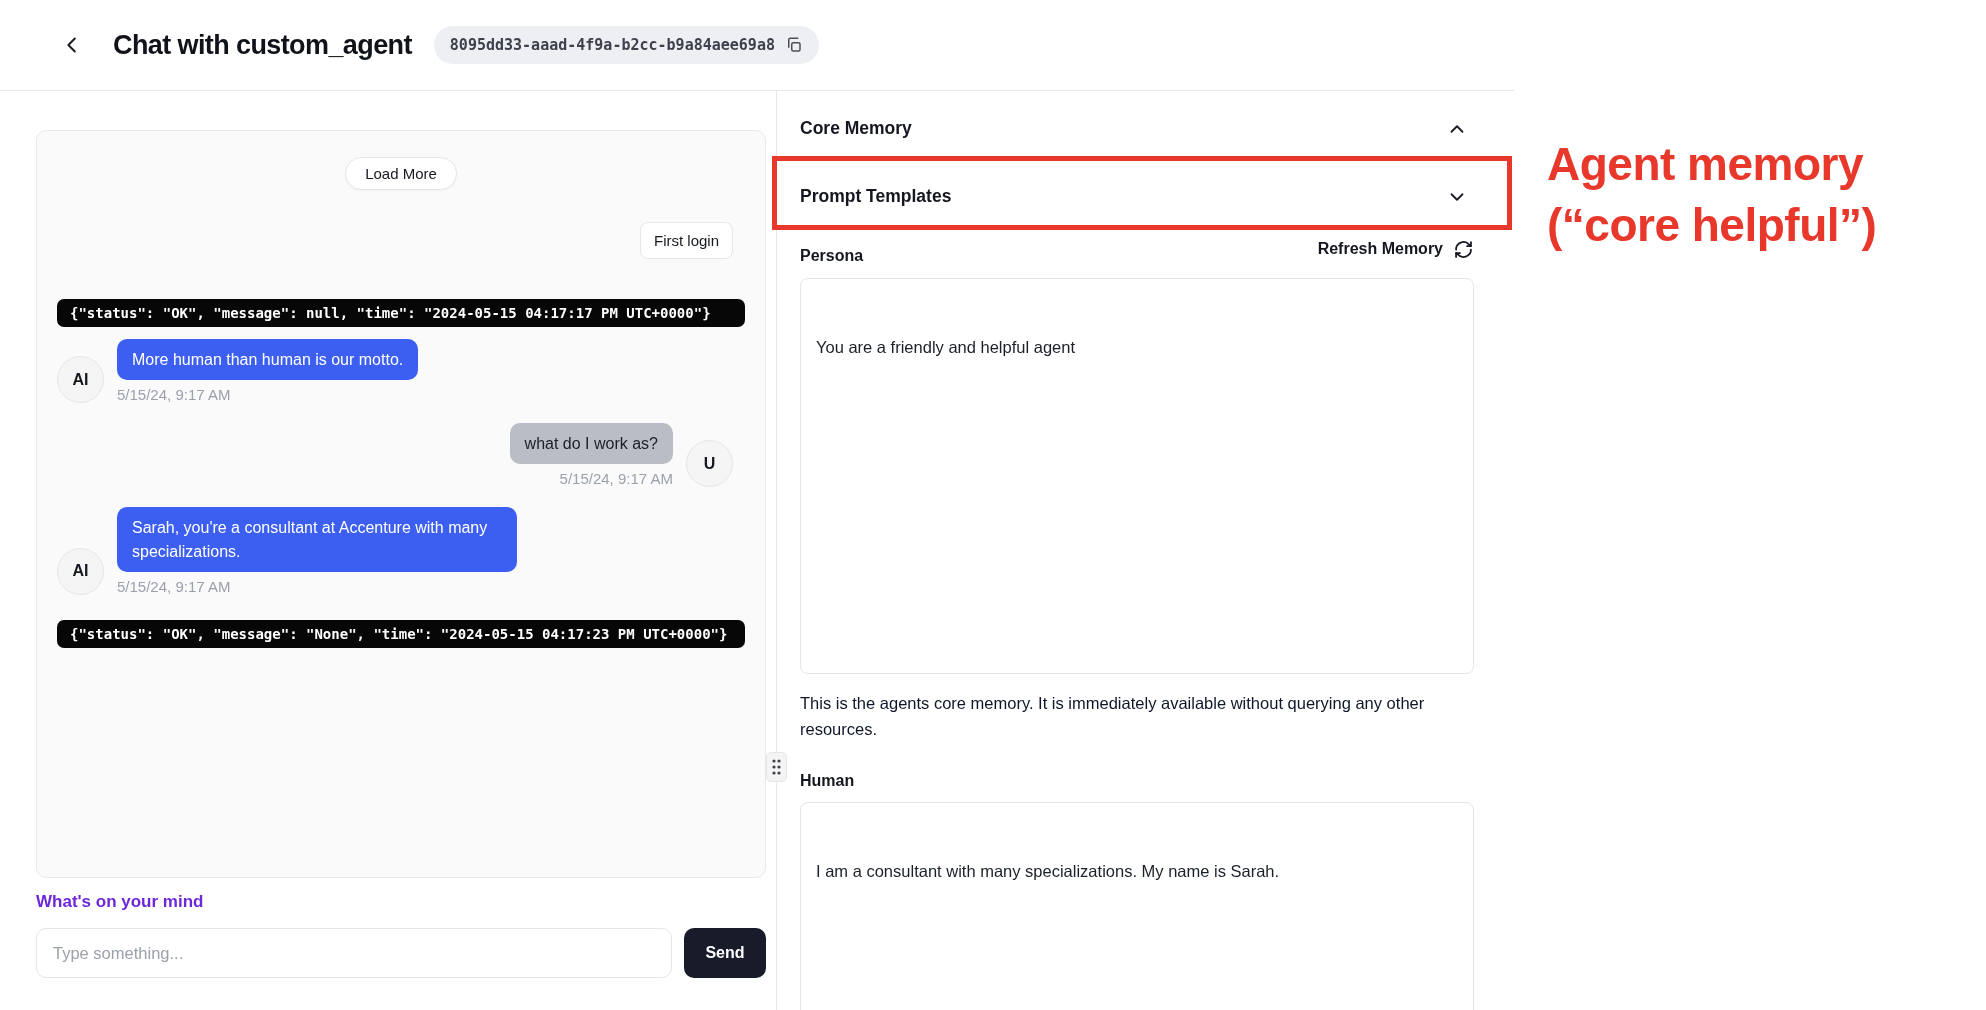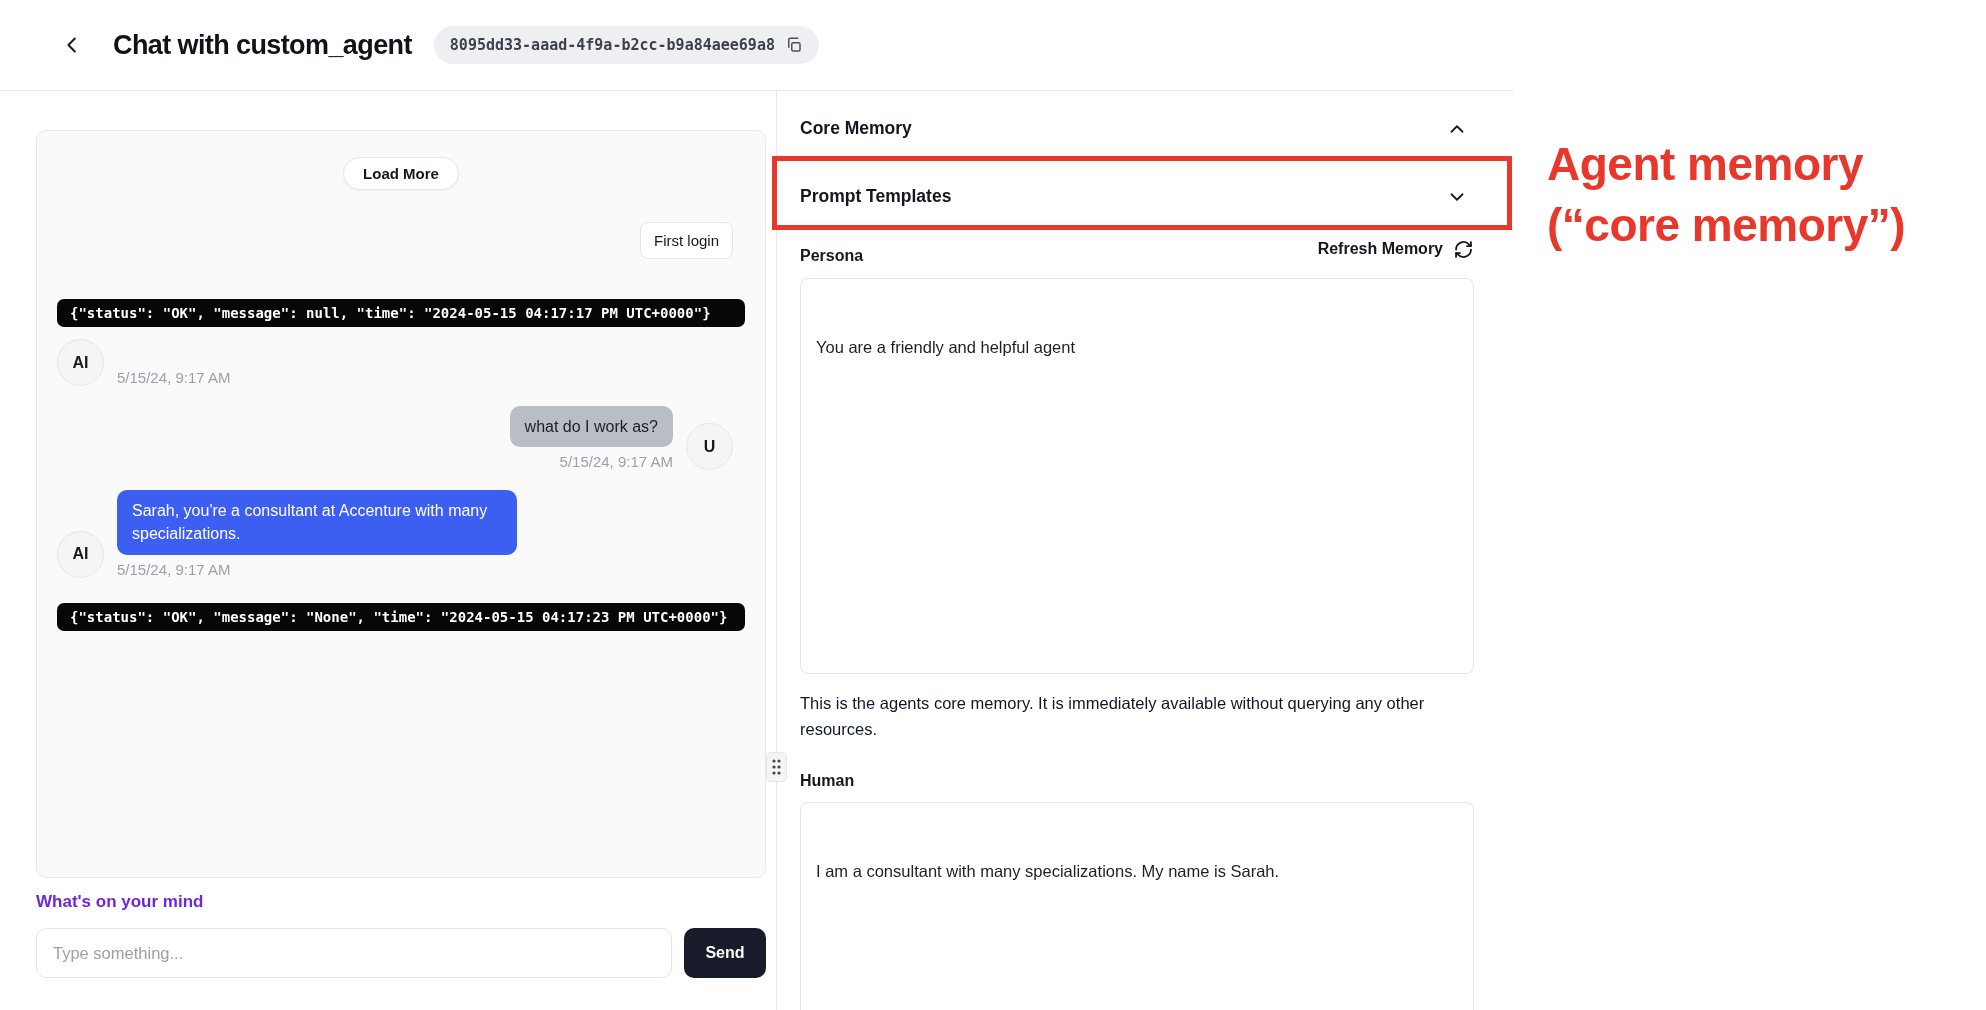--- a/index.html
+++ b/index.html
@@ -18,21 +18,21 @@
   .copy-btn { border:none; background:transparent; cursor:pointer; display:flex; align-items:center; }
 
   
   .chat-card { position:absolute; left:36px; top:130px; width:730px; height:748px;
                background:#fafafa; border:1px solid #e7e8ec; border-radius:10px;
                padding:16px 20px; overflow:hidden; }
   .message-list { display:flex; flex-direction:column; }
 
   .load-more-wrap { display:flex; justify-content:center; margin-top:10px; }
   .load-more { background:#ffffff; border:1px solid #e4e6ea; border-radius:999px;
-               padding:7px 19px; font-size:15px; font-weight:700; color:#15181f; cursor:pointer;
+               padding:7px 19px; font-size:15px; font-weight:400; color:#15181f; cursor:pointer;
                box-shadow:0 1px 2px rgba(0,0,0,0.04); font-family:inherit; }
 
   .first-login { align-self:flex-end; margin:32px 12px 0 0; background:#ffffff;
                  border:1px solid #e4e6ea; border-radius:8px; padding:9px 13px;
                  font-size:15px; color:#15181f; }
 
   .msg-status { margin-top:40px; background:#070707; color:#ffffff; border-radius:7px;
                 padding:6px 13px; font-family:"DejaVu Sans Mono", monospace; font-size:14px;
                 font-weight:700; white-space:nowrap; overflow:hidden; }
   .msg-row + .msg-status { margin-top:25px; }
@@ -130,20 +130,21 @@
   <div class="message-list">
     <div class="load-more-wrap">
       <button class="load-more">Load More</button>
     </div>
     <div class="first-login">First login</div>
 
   <div class="msg-status">{"status": "OK", "message": null, "time": "2024-05-15 04:17:17 PM UTC+0000"}</div>
       <div class="msg-row">
         <div class="avatar">AI</div>
         <div class="msg-content">
+          <div class="bubble ai">More human than human is our motto.</div>
           <div class="msg-time">5/15/24, 9:17 AM</div>
         </div>
       </div>
       <div class="msg-row user">
         <div class="avatar">U</div>
         <div class="msg-content">
           <div class="bubble user">what do I work as?</div>
           <div class="msg-time">5/15/24, 9:17 AM</div>
         </div>
       </div>
@@ -216,14 +217,14 @@
 
   <div class="mem-desc">This is the agents core memory. It is immediately available without querying any other resources.</div>
 
   <div class="mem-label human">Human</div>
   <textarea class="mem-textarea human" spellcheck="false" style="">I am a consultant with many specializations. My name is Sarah.</textarea>
 </div>
 
 <div class="red-box"></div>
 <div class="annotation">
   <div>Agent memory</div>
-  <div>(“core memory”)</div>
+  <div>(“core helpful”)</div>
 </div>
 
 </body></html>

